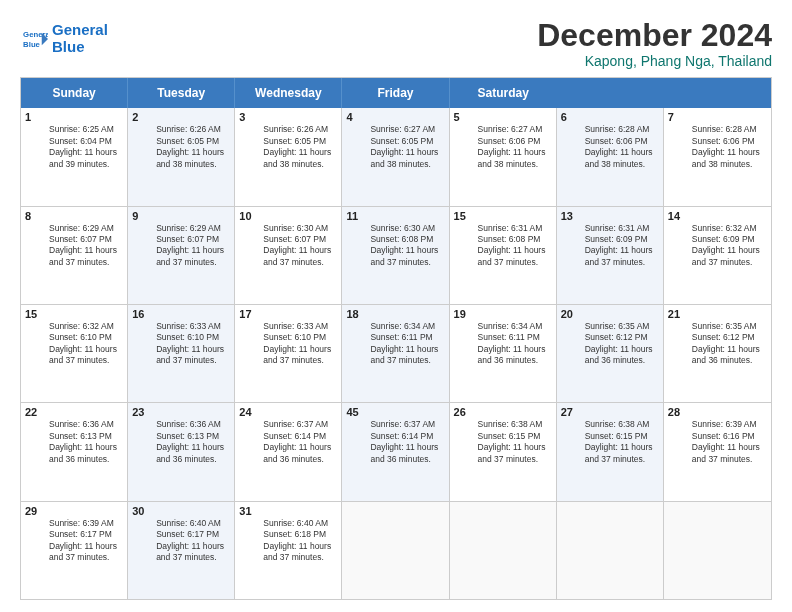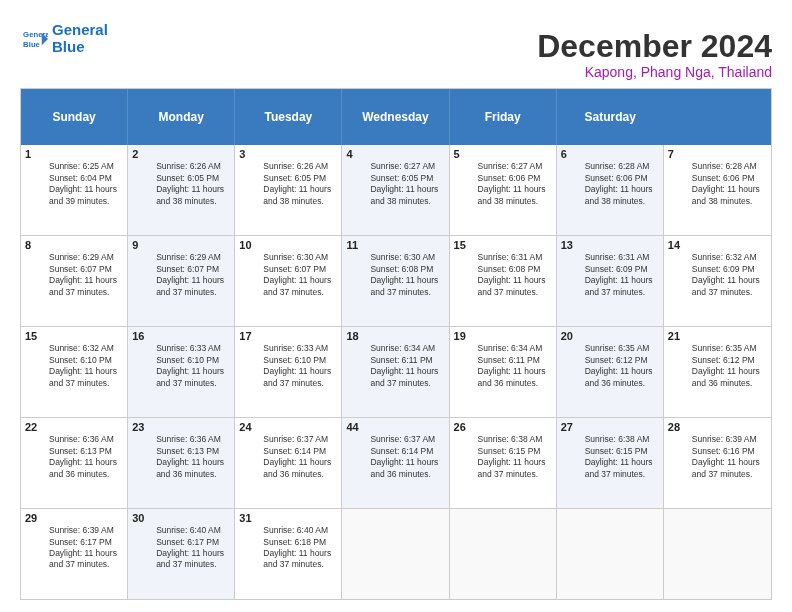--- a/index.html
+++ b/index.html
@@ -41,43 +41,42 @@
       margin-right: 4px;
     }
     .title-block {
       text-align: right;
     }
     .month-title {
       font-size: 32px;
       font-weight: bold;
       color: #333;
       line-height: 1.1;
-      margin-top: 11px;
     }
     .location {
       font-size: 14px;
-      color: #a21caf;
+      color: #0f766e;
     }
     .calendar {
       flex: 1;
       display: flex;
       flex-direction: column;
       border: 1px solid #ccc;
     }
     .cal-header {
       display: grid;
       grid-template-columns: repeat(7, 1fr);
       background: #3a7abf;
     }
     .cal-header-cell {
       color: #fff;
       font-weight: bold;
       font-size: 12px;
       text-align: center;
-      padding: 21px 2px;
+      padding: 8px 2px;
       border-right: 1px solid #5590cc;
     }
     .cal-header-cell:last-child { border-right: none; }
     .cal-body {
       flex: 1;
       display: flex;
       flex-direction: column;
     }
     .cal-row {
       display: grid;
@@ -132,21 +131,20 @@
     </div>
     <div class="title-block">
       <div class="month-title">December 2024</div>
       <div class="location">Kapong, Phang Nga, Thailand</div>
     </div>
   </div>
 
   <div class="calendar">
     <div class="cal-header">
     <div class="cal-header-cell">Sunday</div>
-        <div class="cal-header-cell">Monday</div>
         <div class="cal-header-cell">Tuesday</div>
         <div class="cal-header-cell">Wednesday</div>
         <div class="cal-header-cell">Friday</div>
         <div class="cal-header-cell">Saturday</div>
       </div>
     <div class="cal-body">
     <div class="cal-row">
           <div class="cal-cell">
             <span class="day-num">1</span>
             <div class="cell-text">Sunrise: 6:25 AM<br>Sunset: 6:04 PM<br>Daylight: 11 hours<br>and 39 minutes.</div>
@@ -243,21 +241,21 @@
           </div>
           <div class="cal-cell shaded">
             <span class="day-num">23</span>
             <div class="cell-text">Sunrise: 6:36 AM<br>Sunset: 6:13 PM<br>Daylight: 11 hours<br>and 36 minutes.</div>
           </div>
           <div class="cal-cell">
             <span class="day-num">24</span>
             <div class="cell-text">Sunrise: 6:37 AM<br>Sunset: 6:14 PM<br>Daylight: 11 hours<br>and 36 minutes.</div>
           </div>
           <div class="cal-cell shaded">
-            <span class="day-num">44</span>
+            <span class="day-num">45</span>
             <div class="cell-text">Sunrise: 6:37 AM<br>Sunset: 6:14 PM<br>Daylight: 11 hours<br>and 36 minutes.</div>
           </div>
           <div class="cal-cell">
             <span class="day-num">26</span>
             <div class="cell-text">Sunrise: 6:38 AM<br>Sunset: 6:15 PM<br>Daylight: 11 hours<br>and 37 minutes.</div>
           </div>
           <div class="cal-cell shaded">
             <span class="day-num">27</span>
             <div class="cell-text">Sunrise: 6:38 AM<br>Sunset: 6:15 PM<br>Daylight: 11 hours<br>and 37 minutes.</div>
           </div>

